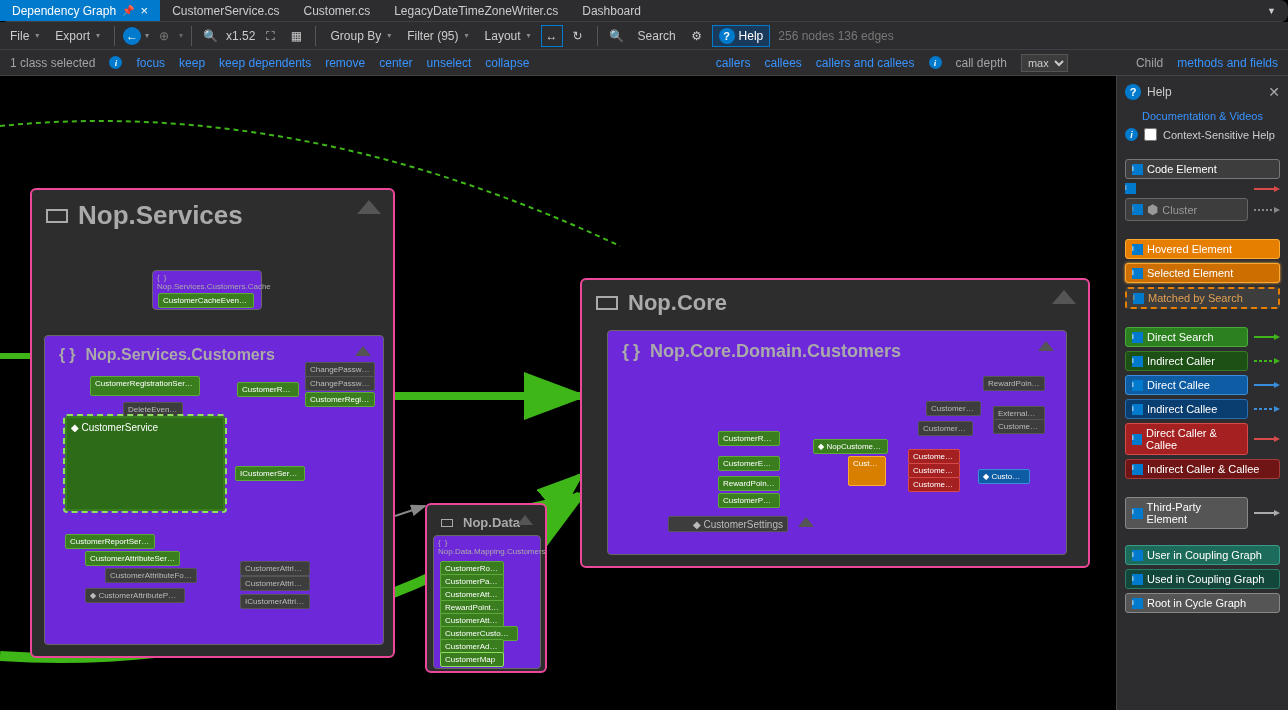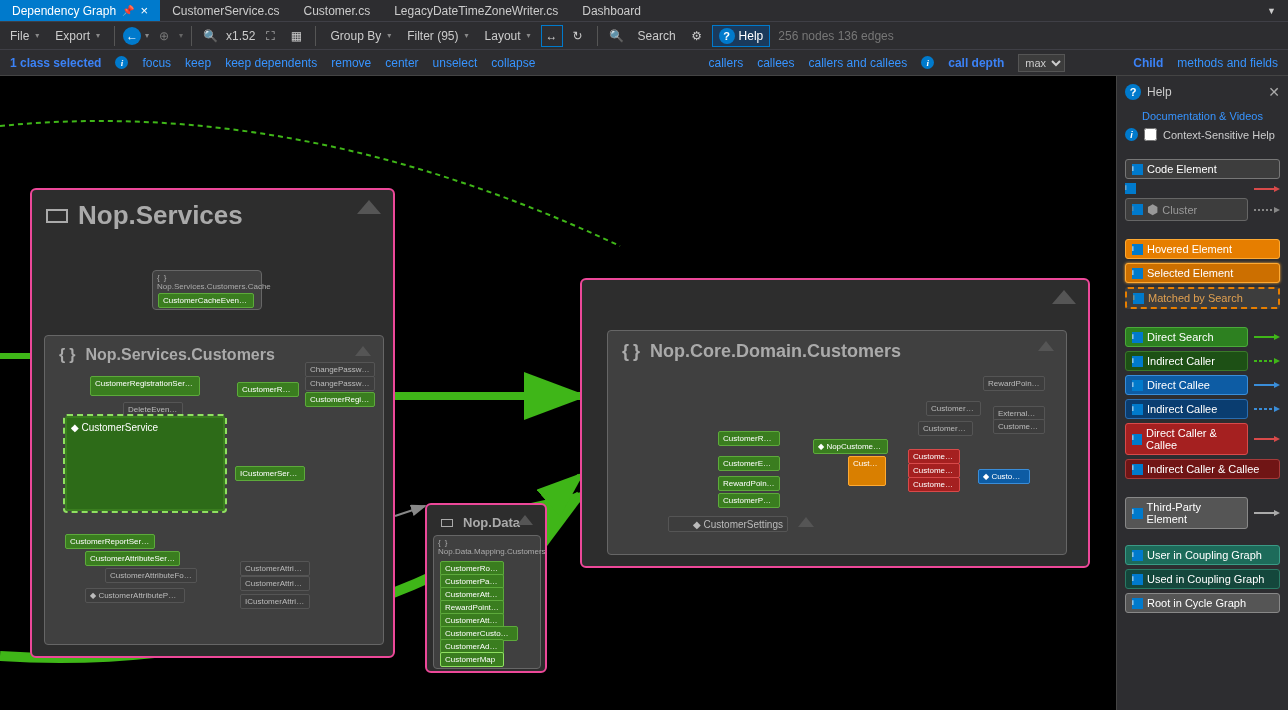--- a/index.html
+++ b/index.html
@@ -1,37 +1,37 @@
 <!DOCTYPE html>
 <html><head>
 <meta charset="utf-8">
 <style>
 * { box-sizing: border-box; margin: 0; padding: 0; font-family: "Segoe UI", Arial, sans-serif; }
 body { background: #000; color: #ccc; width: 1288px; height: 710px; overflow: hidden; position: relative; font-size: 12px; }
 
 
-.tabs-row { background: #2d2d30; height: 22px; display: flex; align-items: stretch; border-bottom: 1px solid #3f3f46; }
+.tabs-row { background: #2d2d30; height: 22px; display: flex; align-items: stretch; border-bottom: 1px solid #3f3f46; border-radius: 8px; }
 .tab { padding: 3px 12px; color: #ccc; cursor: pointer; display: flex; align-items: center; gap: 6px; font-size: 12px; }
 .tab.active { background: #007acc; color: #fff; }
 .tab.active .pin-glyph { color: #fff; }
 .pin-glyph { font-size: 10px; }
 
 
 .toolbar { background: #2d2d30; height: 28px; display: flex; align-items: center; padding: 0 4px; gap: 4px; border-bottom: 1px solid #3f3f46; font-size: 12px; }
 .toolbar .sep { width: 1px; height: 20px; background: #555; margin: 0 4px; }
 .toolbar .btn { padding: 2px 6px; cursor: pointer; color: #ccc; display: flex; align-items: center; gap: 3px; }
 .toolbar .btn.dropdown::after { content: "▾"; font-size: 8px; margin-left: 3px; color: #888; }
 .toolbar .icon-btn { width: 22px; height: 22px; display: flex; align-items: center; justify-content: center; cursor: pointer; }
 .toolbar .help-btn { border: 1px solid #007acc; background: #1a3a5c; color: #fff; padding: 2px 6px; display: flex; align-items: center; gap: 4px; }
 .toolbar .help-btn .q { background: #007acc; color: #fff; width: 16px; height: 16px; border-radius: 50%; display: inline-flex; align-items: center; justify-content: center; font-weight: bold; font-size: 11px; }
 .toolbar .stats { color: #777; margin-left: 4px; }
 
 
 .action-row { background: #2d2d30; height: 26px; display: flex; align-items: center; padding: 0 10px; gap: 14px; border-bottom: 1px solid #444; font-size: 12px; }
-.action-row .sel-label { color: #3b82f6; font-weight: bold; }
+.action-row .sel-label { color: #a3a3a3; }
 .action-row .link { color: #3794ff; cursor: pointer; }
 .action-row .info-i { background: #007acc; color: #fff; width: 13px; height: 13px; border-radius: 50%; display: inline-flex; align-items: center; justify-content: center; font-style: italic; font-weight: bold; font-size: 9px; font-family: serif; }
 .action-row .spacer { flex: 1; }
 .action-row select { background: #3c3c3c; color: #ccc; border: 1px solid #555; font-size: 11px; padding: 1px 2px; }
 
 
 .graph-area { position: absolute; top: 76px; left: 0; width: 1116px; height: 634px; background: #000; overflow: hidden; }
 .edges-svg { position: absolute; top: 0; left: 0; width: 100%; height: 100%; pointer-events: none; }
 
 
@@ -39,21 +39,21 @@
 .cluster-title { display: flex; align-items: center; gap: 10px; padding: 10px 14px; color: #aaa; font-weight: bold; }
 .cluster-title.large { font-size: 26px; }
 .cluster-title.med { font-size: 22px; }
 .cluster-title.small { font-size: 13px; }
 .namespace-ico::before { content: "{"; margin-right: 2px; }
 .namespace-ico::after { content: "}"; margin-left: 2px; }
 .module-ico { display: inline-block; width: 22px; height: 14px; border: 2px solid #aaa; position: relative; }
 .module-ico.small { width: 12px; height: 8px; border-width: 1px; }
 .expand-tri { position: absolute; top: 10px; right: 12px; width: 0; height: 0; border-left: 12px solid transparent; border-right: 12px solid transparent; border-bottom: 14px solid #555; cursor: pointer; }
 .expand-tri.small { border-left-width: 8px; border-right-width: 8px; border-bottom-width: 10px; }
-.inner-cluster { position: absolute; background: #404040; border: 1px solid #666; border-radius: 4px; }
+.inner-cluster { position: absolute; background: #6d28d9; border: 1px solid #666; border-radius: 4px; }
 .type-box { position: absolute; background: #3a7d1f; color: #fff; font-size: 8px; padding: 2px 4px; border-radius: 2px; border: 1px solid #5daa3b; white-space: nowrap; overflow: hidden; text-overflow: ellipsis; }
 .type-box.dark { background: #3d3d3d; border-color: #555; color: #bbb; }
 .type-box.blue { background: #0d5ca4; border-color: #3a8dd8; }
 .type-box.orange { background: #d97f00; border-color: #ffaa33; }
 .type-box.red { background: #a52020; border-color: #d84a4a; }
 .type-box.selected { background: #2d6b18; border: 2px solid #3a7d1f; outline: 2px dashed #8fe060; }
 
 
 .help-panel { position: absolute; top: 76px; right: 0; width: 172px; height: 634px; background: #2d2d30; border-left: 1px solid #444; padding: 8px; overflow: hidden; }
 .help-panel .hp-head { display: flex; align-items: center; gap: 6px; margin-bottom: 10px; }
@@ -233,20 +233,24 @@
       <div class="type-box" style="left:6px; top:51px; width:64px;">CustomerAttributeValueMap</div>
       <div class="type-box" style="left:6px; top:64px; width:64px;">RewardPointsHistoryMap</div>
       <div class="type-box" style="left:6px; top:77px; width:64px;">CustomerAttributeMap</div>
       <div class="type-box" style="left:6px; top:90px; width:78px;">CustomerCustomerRoleMap</div>
       <div class="type-box" style="left:6px; top:103px; width:64px;">CustomerAddressMap</div>
       <div class="type-box" style="left:6px; top:116px; width:64px; border:1px solid #8fe060;">CustomerMap</div>
     </div>
   </div>
 
   <div class="cluster" style="left:580px; top:170px; width:510px; height:290px;">
+    <div class="cluster-title med">
+      <span class="module-ico"></span>
+      <span>Nop.Core</span>
+    </div>
     <div class="expand-tri"></div>
 
     <div class="inner-cluster" style="left:25px; top:50px; width:460px; height:225px;text-align:right;">
       <div class="cluster-title" style="font-size:18px;">
         <span class="namespace-ico"></span>
         <span>Nop.Core.Domain.Customers</span>
       </div>
       <div class="expand-tri small"></div>
 
       <div class="type-box dark" style="left:375px; top:45px; width:62px;">RewardPointsSettings</div>

